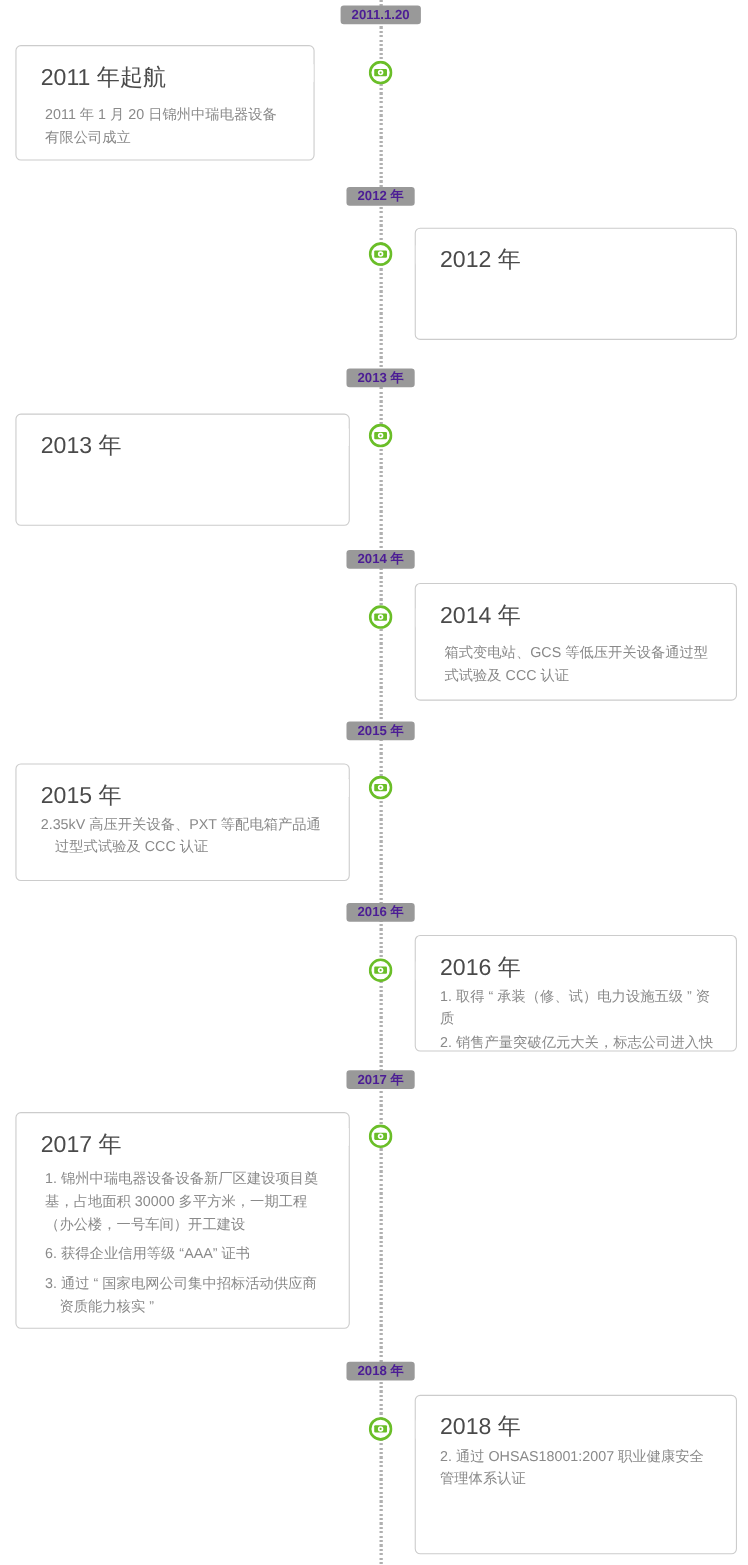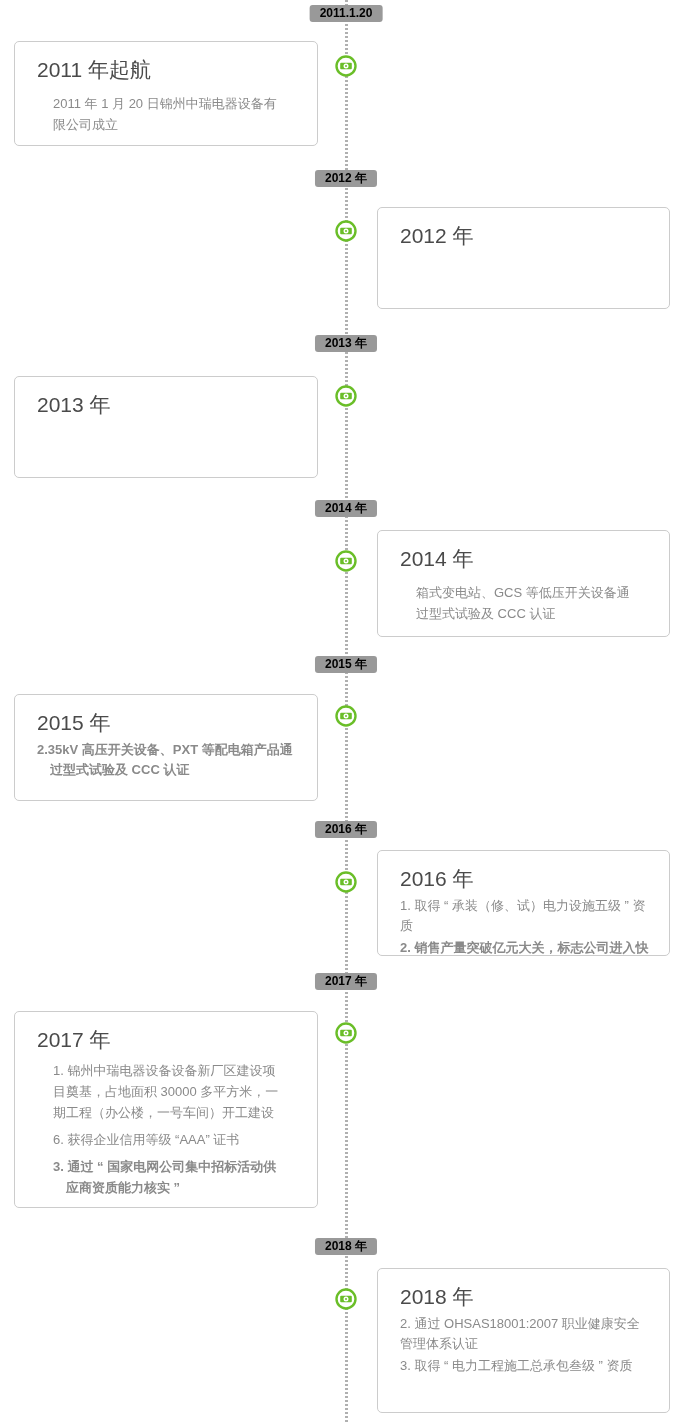--- a/index.html
+++ b/index.html
@@ -8,21 +8,21 @@
 
   
   .tline {
     position:absolute; left:345px; top:0; width:3px; height:1423px;
     background-image:repeating-linear-gradient(to bottom,#b0b0b0 0 2px,transparent 2px 4px);
   }
 
   
   .badge {
     position:absolute; left:346px; transform:translateX(-50%);
-    background:#999999; color:#000000; font-size:12px; font-weight:bold;
+    background:#999999; color:#4c1d95; font-size:12px; font-weight:bold;
     line-height:17px; padding:0 10px; border-radius:3px; white-space:nowrap;
   }
 
   
   .node { position:absolute; left:335px; width:22px; height:22px; }
   .node svg { display:block; }
 
   
   .card {
     position:absolute; background:#ffffff; border:1px solid #cccccc;
@@ -30,22 +30,22 @@
     overflow:hidden;
   }
   .card .arrow {
     position:absolute; width:12px; height:12px; background:#ffffff;
     transform:rotate(45deg);
   }
   .arrow-r { right:-7px; border-top:1px solid #cccccc; border-right:1px solid #cccccc; }
   .arrow-l { left:-7px; border-left:1px solid #cccccc; border-bottom:1px solid #cccccc; }
 
   .title { margin:2px 0 9px 0; font-size:21px; font-weight:normal; color:#4a4a4a; }
-  .item  { margin:6px 16px; font-size:13px; color:#8a8a8a; line-height:21px; }
-  .hang  { padding-left:13px; text-indent:-13px;font-weight:bold; }
+  .item  { margin:6px 4px; font-size:13px; color:#8a8a8a; line-height:21px; }
+  .hang  { padding-left:13px; text-indent:-13px; }
 
   .compact .title { margin-bottom:3px; }
   .compact .item  { margin:2px 0; line-height:20px; }
 </style>
 </head>
 <body>
 
 <div class="stage">
 
   <div class="tline"></div>
@@ -101,21 +101,21 @@
           <circle cx="11" cy="11" r="2.5" fill="#fff"></circle>
           <circle cx="11" cy="11" r="1" fill="#6abe28"></circle>
         </svg></span></div>
   <div class="node" style="top:1288px"><span><svg width="22" height="22" viewBox="0 0 22 22">
           <circle cx="11" cy="11" r="9.5" fill="#fff" stroke="#6abe28" stroke-width="2.4"></circle>
           <rect x="5.2" y="7.7" width="11.6" height="6.6" rx="1" fill="#6abe28"></rect>
           <circle cx="11" cy="11" r="2.5" fill="#fff"></circle>
           <circle cx="11" cy="11" r="1" fill="#6abe28"></circle>
         </svg></span></div>
 
-  <div class="card" style="left:14px; top:41px; width:304px; height:105px">
+  <div class="card" style="left:14px; top:41px; width:272px; height:105px">
     <span class="arrow arrow-r" style="top:18px"></span>
     <h2 class="title">2011 年起航</h2>
     <p class="item">2011 年 1 月 20 日锦州中瑞电器设备有限公司成立</p>
   </div>
 
   <div class="card" style="left:377px; top:207px; width:293px; height:102px">
     <span class="arrow arrow-l" style="top:17px"></span>
     <h2 class="title">2012 年</h2>
   </div>
 
@@ -148,17 +148,16 @@
     <h2 class="title" style="margin-bottom:4px">2017 年</h2>
     <p class="item">1. 锦州中瑞电器设备设备新厂区建设项目奠基，占地面积 30000 多平方米，一期工程（办公楼，一号车间）开工建设</p>
     <p class="item">6. 获得企业信用等级 “AAA” 证书</p>
     <p class="item hang">3. 通过 “ 国家电网公司集中招标活动供应商资质能力核实 ”</p>
   </div>
 
   <div class="card compact" style="left:377px; top:1268px; width:293px; height:145px">
     <span class="arrow arrow-l" style="top:24px"></span>
     <h2 class="title">2018 年</h2>
     <p class="item">2. 通过 OHSAS18001:2007 职业健康安全管理体系认证</p>
-    <p class="item">3. 取得 “ 电力工程施工总承包叁级 ” 资质</p>
 
   </div>
 
 </div>
 
 </body></html>

